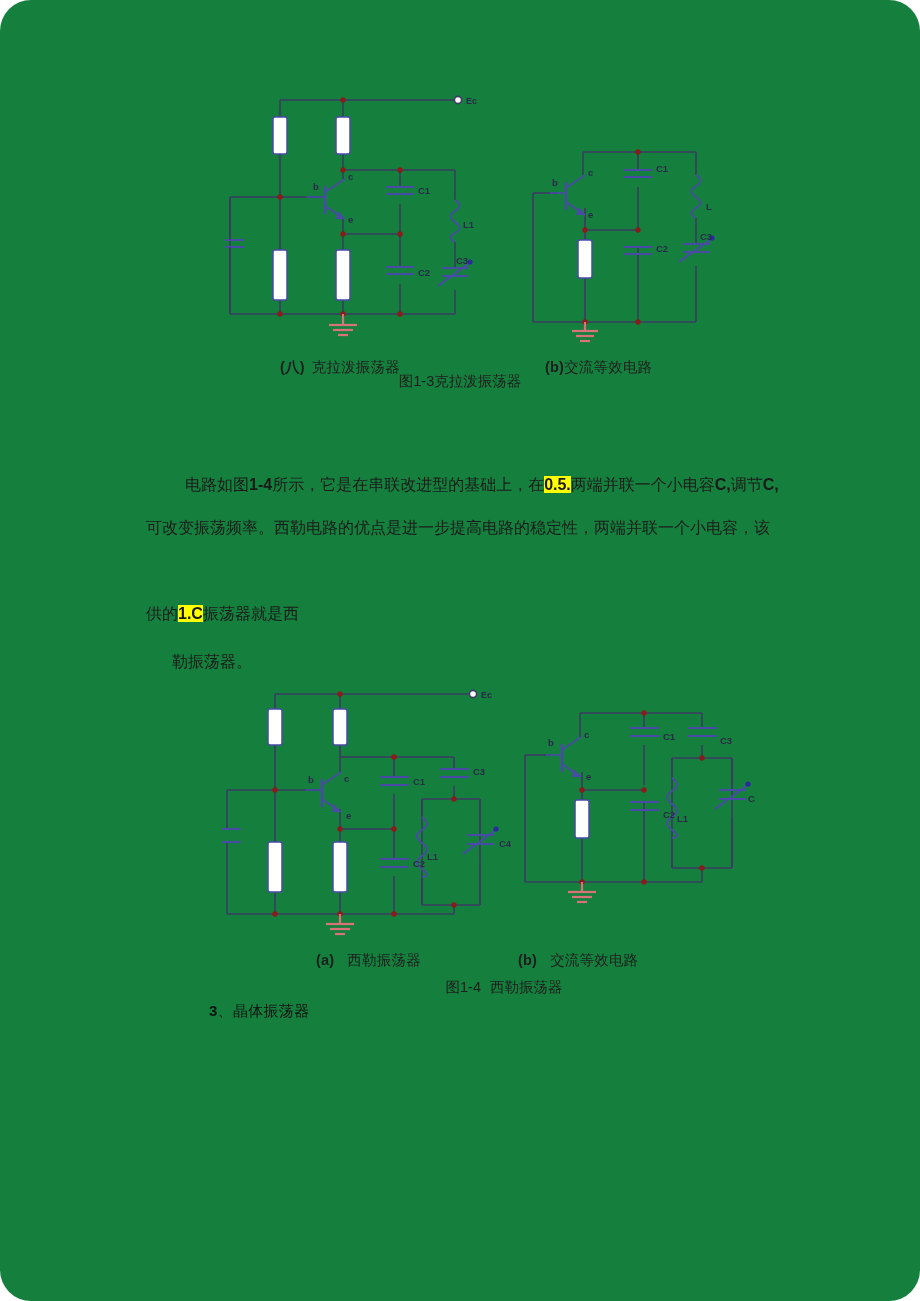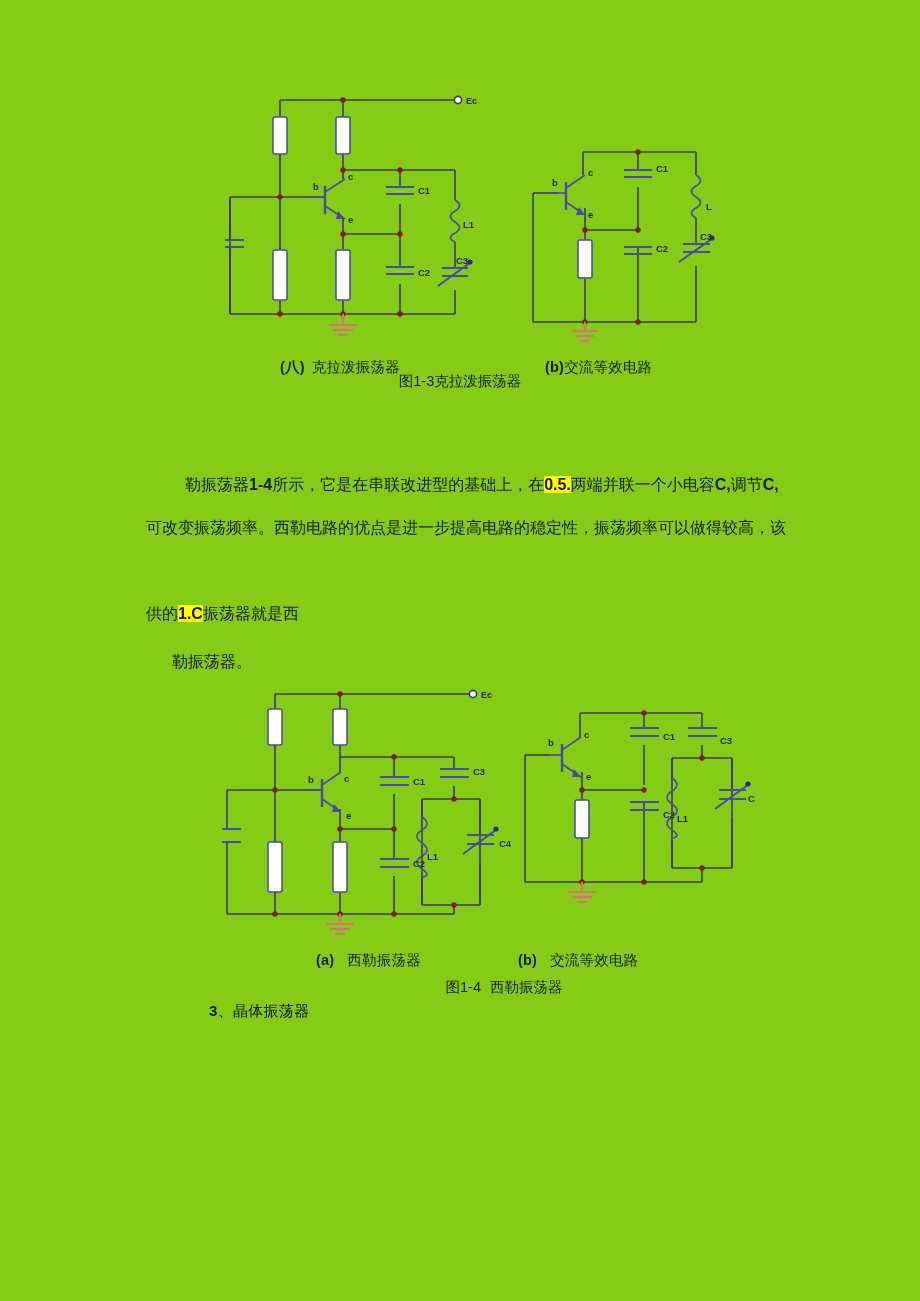--- a/index.html
+++ b/index.html
@@ -12,21 +12,22 @@
     height: 1301px;
     position: relative;
     font-family: "Liberation Serif", "DejaVu Serif", serif;
     color: #1a1a1a;
     overflow: hidden;
   }
 
   .page {
     position: absolute;
     inset: 0;
-    background: #84cc16;
+    background: #15803d;
+    border-radius: 31px;
   }
 
   
   .fig {
     position: absolute;
   }
   .fig svg { display: block; }
 
   
   .cap-row {
@@ -264,25 +265,25 @@
   <div class="cap-row" style="left:545px; top:358px;">
     <span class="b">(b)</span>
     <span>交流等效电路</span>
   </div>
   <div class="cap-center" style="top:372px;">
     <span>图</span><span class="b">1-3</span><span>克拉泼振荡器</span>
   </div>
 
 
   <div class="line-block" style="left:185px; top:475px;">
-    <span>勒振荡器</span><span class="bold">1-4</span><span>所示，它是在串联改进型的基础上，在</span><span class="hl">0.5.</span><span>两端并联一个小电容</span><span class="bold">C,</span><span>调节</span><span class="bold">C,</span>
+    <span>电路如图</span><span class="bold">1-4</span><span>所示，它是在串联改进型的基础上，在</span><span class="hl">0.5.</span><span>两端并联一个小电容</span><span class="bold">C,</span><span>调节</span><span class="bold">C,</span>
   </div>
 
   <div class="line-block" style="left:146px; top:518px;">
-    <span>可改变振荡频率。西勒电路的优点是进一步提高电路的稳定性，振荡频率可以做得较高，该</span>
+    <span>可改变振荡频率。西勒电路的优点是进一步提高电路的稳定性，两端并联一个小电容，该</span>
   </div>
 
 
   <div class="line-block" style="left:146px; top:604px;">
     <span>供的</span><span class="hl">1.C</span><span>振荡器就是西</span>
   </div>
 
   <div class="line-block" style="left:172px; top:652px;">
     <span>勒振荡器。</span>
   </div>

